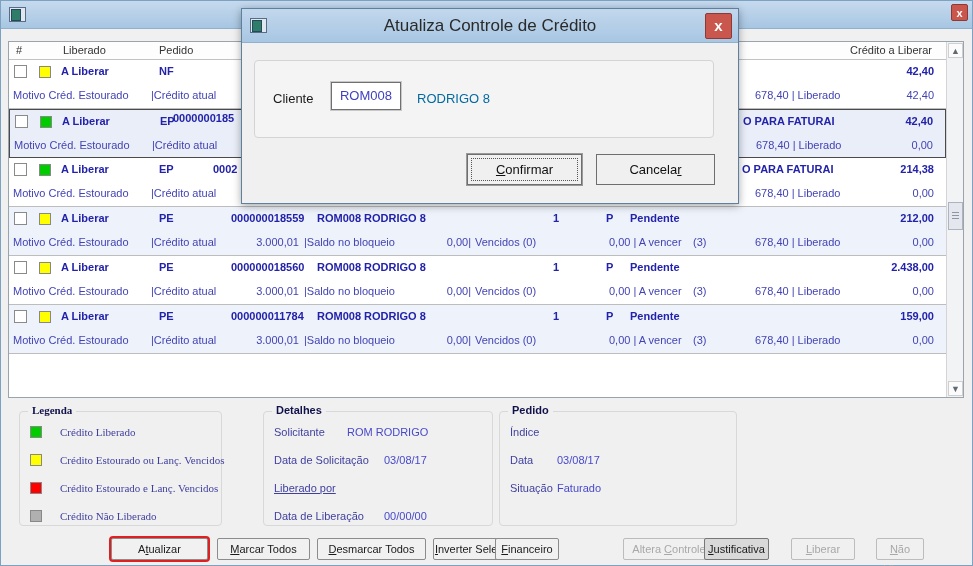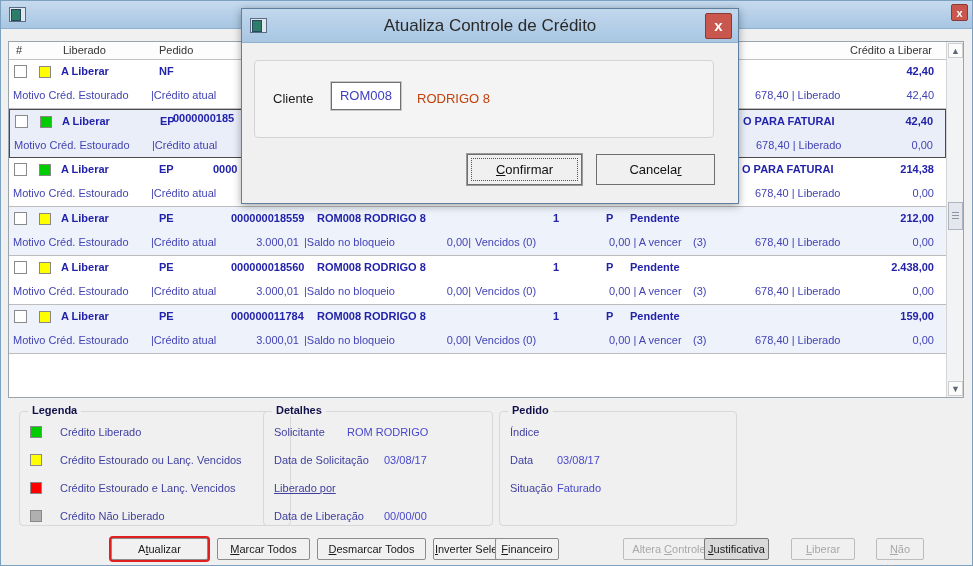--- a/index.html
+++ b/index.html
@@ -55,21 +55,21 @@
   .dialog { position:absolute; left:241px; top:8px; width:498px; height:196px; background:#f0f0f0;
             border:1px solid #5f7f9f; box-shadow:0 2px 8px rgba(0,0,0,.35); z-index:20; }
   .dtitle { position:absolute; left:0; top:0; right:0; height:34px; background:linear-gradient(#c2d7ec,#a8c7e3); border-bottom:1px solid #8fb0cf; }
   .dtitle h1 { font-size:17px; font-weight:normal; color:#2a2a2a; text-align:center; line-height:33px; }
   .d-close { position:absolute; right:6px; top:4px; width:27px; height:26px; background:#c9574e; border:1px solid #8e3a34; border-radius:2px;
              color:#fff; font-weight:bold; font-size:15px; text-align:center; line-height:24px; cursor:pointer; }
   .dgroup { position:absolute; left:12px; top:51px; width:460px; height:78px; background:#f4f4f4; border:1px solid #d4d4d4; border-radius:4px; }
   .dgroup label { position:absolute; left:18px; top:30px; font-size:13px; color:#1a1a1a; }
   .dinput { position:absolute; left:76px; top:21px; width:70px; height:28px; background:#fff; border:1px solid #707070;
             box-shadow:0 0 0 1px #c8c8c8; font-size:13px; color:#4040c0; text-align:center; line-height:26px; }
-  .dname { position:absolute; left:162px; top:30px; font-size:13px; color:#c2410c; white-space:nowrap; }
+  .dname { position:absolute; left:162px; top:30px; font-size:13px; color:#0369a1; white-space:nowrap; }
   .dbtn { position:absolute; top:145px; height:31px; background:#f0f0f0; border:1px solid #6e6e6e; font-size:13px; color:#111;
           text-align:center; line-height:29px; cursor:pointer; }
   .dbtn.focus { outline:1px dotted #555; outline-offset:-5px; box-shadow:0 0 0 1px #9a9a9a; }
   u { text-decoration:underline; }
 </style>
 </head>
 <body>
 
 <div class="win">
   <div class="titlebar">
@@ -138,21 +138,21 @@
       <span style="left:746px;">678,40 | Liberado</span>
       <span class="amt">0,00</span>
     </div>
         </div>
         <div class="entry">
           <div class="rline">
       <span class="cb" style="top:5px;"></span>
       <span class="sq" style="top:6px; background:#00cc00;"></span>
       <span style="left:52px;">A Liberar</span>
       <span style="left:150px;">EP</span>
-      <span style="left:204px;">0000</span>
+      <span style="left:204px;">0002</span>
       <span style="left:308px;"></span>
       <span style="left:733px;">O PARA FATURAI</span>
       <span style="left:544px;"></span>
       <span style="left:597px;"></span>
       <span style="left:621px;"></span>
       <span class="amt">214,38</span>
     </div>
     <div class="rline2">
       <span style="left:4px;">Motivo Créd. Estourado</span>
       <span style="left:142px;">|Crédito atual</span>
@@ -252,21 +252,21 @@
       <div class="sarrow" style="top:1px;">▲</div>
       <div class="sthumb">
           <i class="g"></i>
           <i></i>
           <i></i>
         </div>
       <div class="sarrow" style="bottom:1px;">▼</div>
     </div>
   </div>
 
-  <div class="gbox" style="left:18px; width:272px;">
+  <div class="gbox" style="left:18px; width:203px;font-family:Liberation Serif, serif;">
     <b>Legenda</b>
     <div id="legend-items">
         <div class="legend-item" style="top: 14px;">
           <span class="lsq" style="background:#00cc00;"></span>
                  <span>Crédito Liberado</span>
         </div>
         <div class="legend-item" style="top: 42px;">
           <span class="lsq" style="background:#ffff00;"></span>
                  <span>Crédito Estourado ou Lanç. Vencidos</span>
         </div>

